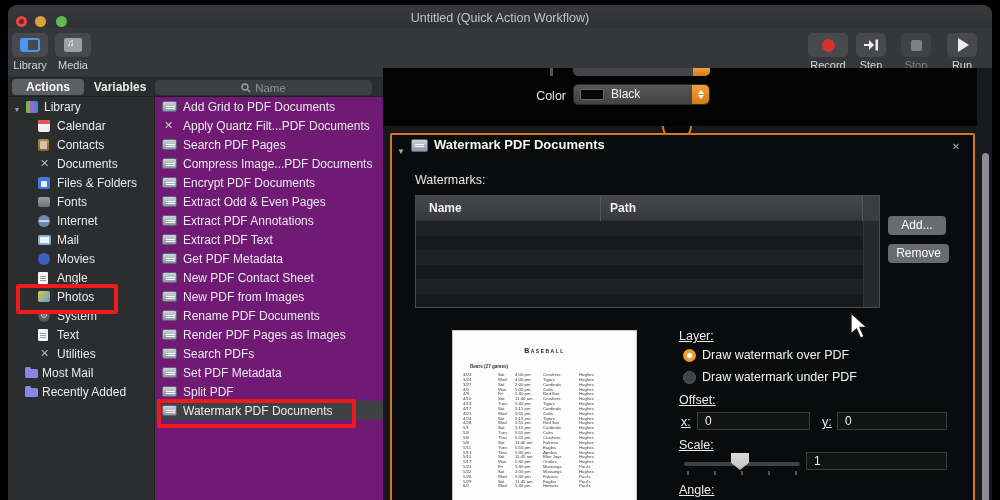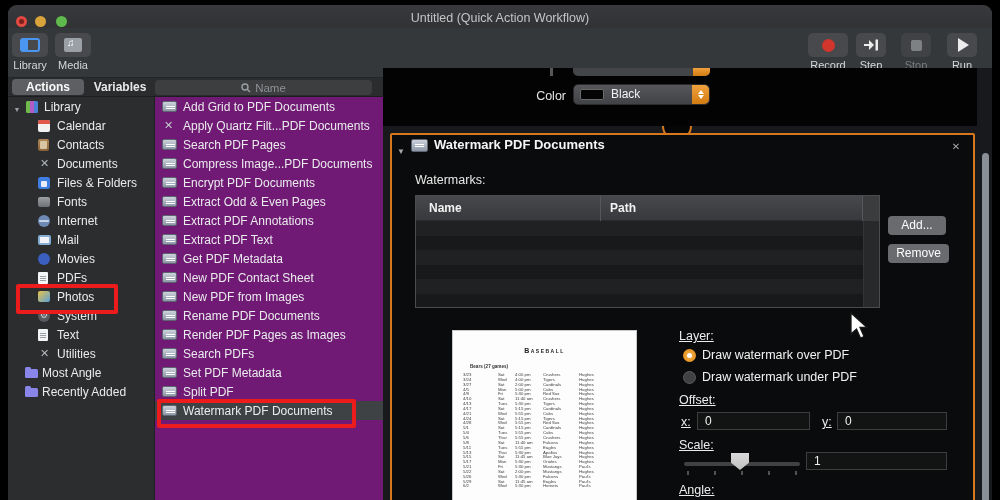--- a/index.html
+++ b/index.html
@@ -317,21 +317,21 @@
         <span class="slabel">Mail</span>
       </div>
       <div class="srow lv1">
 
         <span class="icon i-movies"></span>
         <span class="slabel">Movies</span>
       </div>
       <div class="srow annotated lv1">
 
         <span class="icon i-pdfs"></span>
-        <span class="slabel">PDFs</span>
+        <span class="slabel">Angle</span>
       </div>
       <div class="srow lv1">
 
         <span class="icon i-photos"></span>
         <span class="slabel">Photos</span>
       </div>
       <div class="srow lv1">
 
         <span class="icon i-system"></span>
         <span class="slabel">System</span>
@@ -342,21 +342,21 @@
         <span class="slabel">Text</span>
       </div>
       <div class="srow lv1">
 
         <span class="icon i-utilities"></span>
         <span class="slabel">Utilities</span>
       </div>
       <div class="srow lv0">
 
         <span class="icon i-folder"></span>
-        <span class="slabel">Most Angle</span>
+        <span class="slabel">Most Mail</span>
       </div>
       <div class="srow lv0">
 
         <span class="icon i-folder"></span>
         <span class="slabel">Recently Added</span>
       </div>
     </div>
 
   <div id="actionlist">
 

